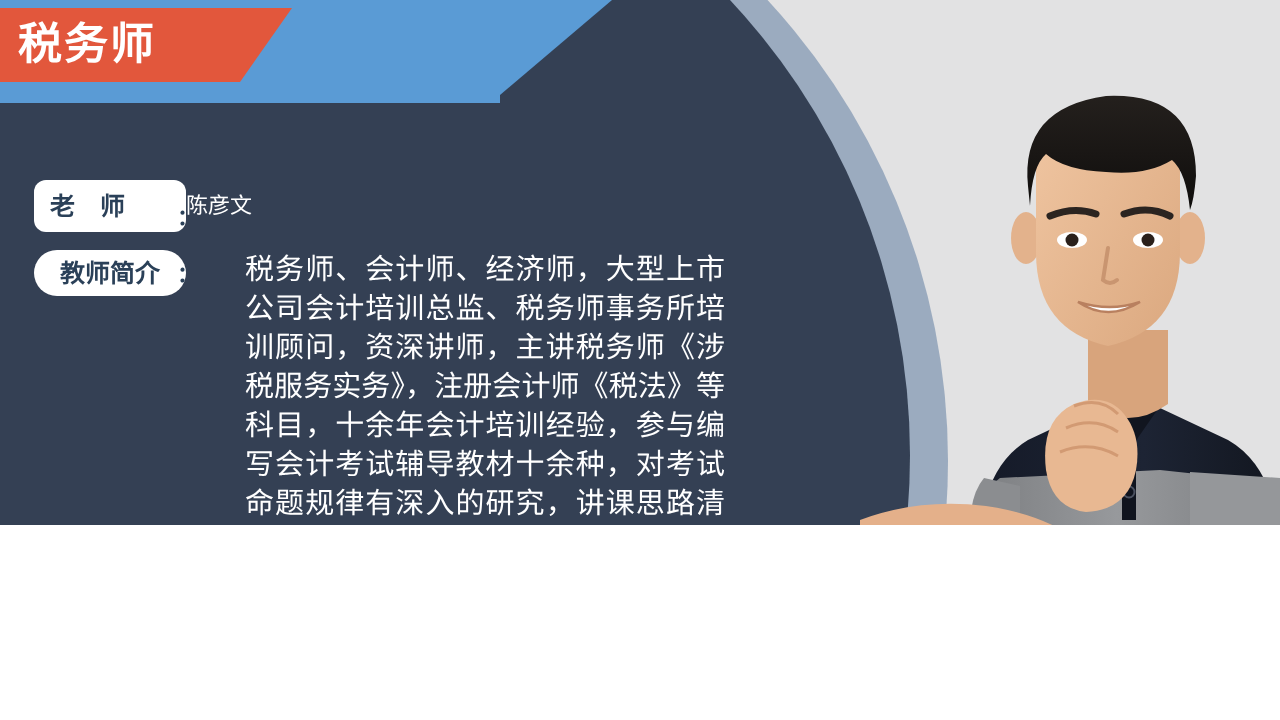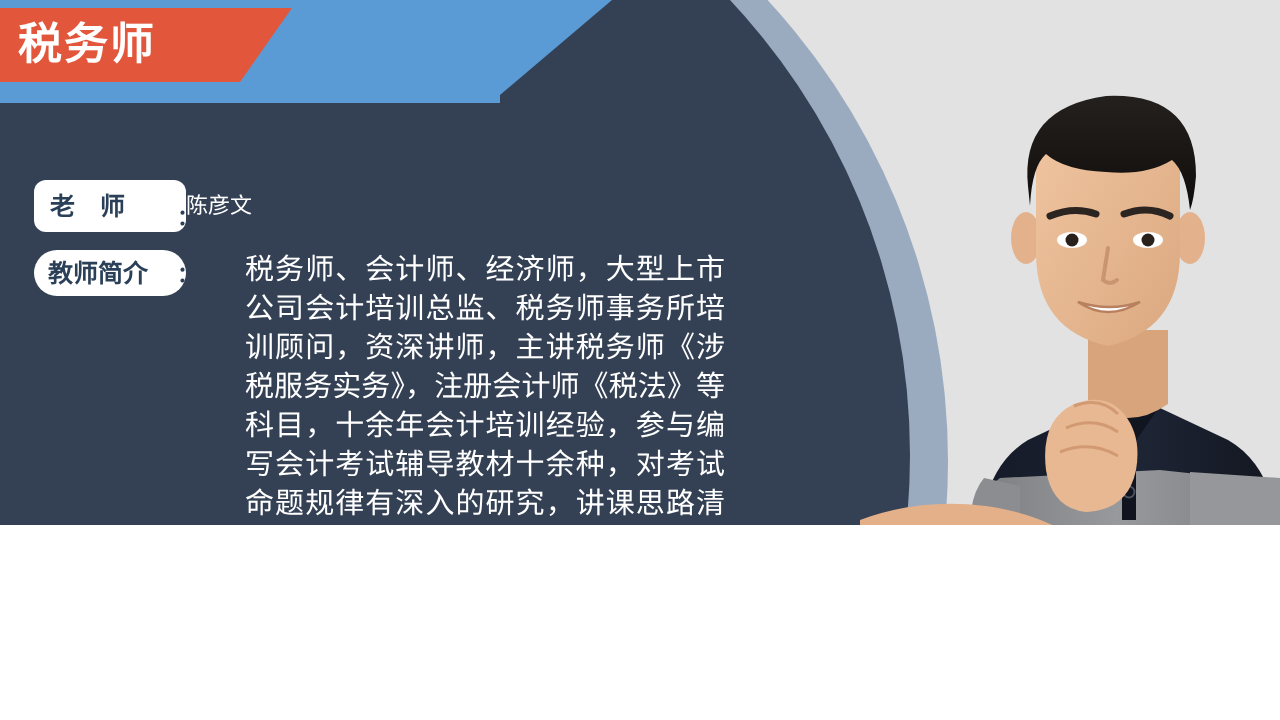--- a/index.html
+++ b/index.html
@@ -126,21 +126,21 @@
   .chip-name {
     width: 152px;
     height: 52px;
     padding: 8px 16px;
     justify-content: space-between;
   }
   .chip-bio {
     width: 152px;
     height: 46px;
     padding: 16px 14px;
-    justify-content: flex-start;
+    justify-content: center;
     border-radius: 23px;
   }
   .chip-colon {
     position: absolute;
     right: -14px;
     color: #2a4058;
     font-weight: 700;
     font-size: 22px;
   }
   .chip-bio .chip-colon {

